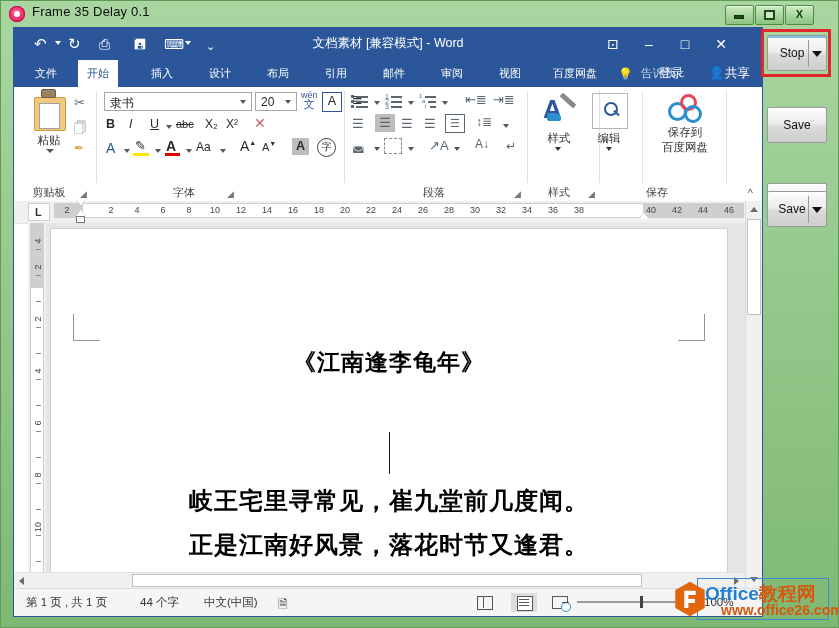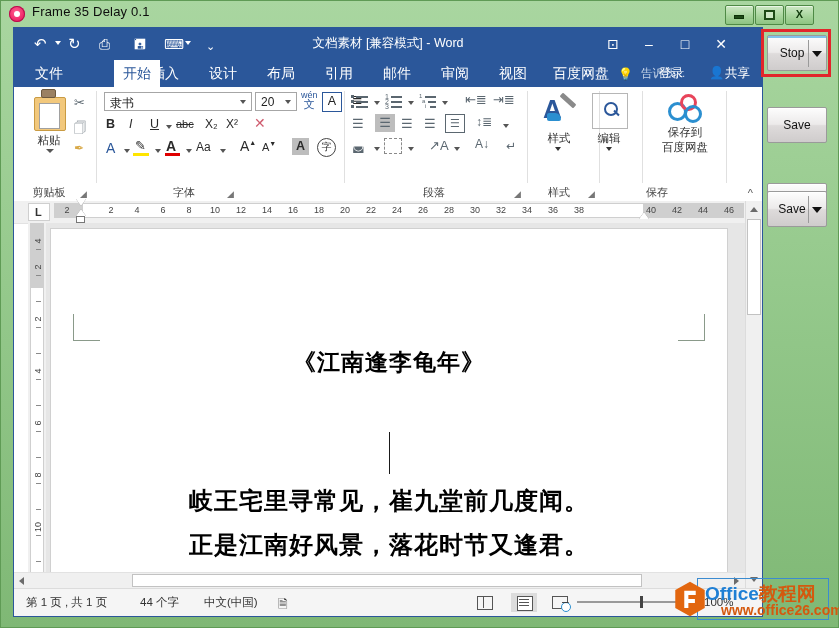--- a/index.html
+++ b/index.html
@@ -63,23 +63,23 @@
   }
   .wintool{position:absolute;top:4px;width:36px;height:24px;color:#fff;text-align:center;
     font-size:14px;line-height:24px;}
   #w-ribbondisp{right:131px;}
   #w-min{right:95px;}
   #w-max{right:59px;}
   #w-close{right:23px;}
 
   
   #tabs-row{position:absolute;left:0;top:32px;width:748px;height:27px;background:#2b579a;}
-  .tab{position:absolute;top:0;height:27px;line-height:27px;color:#fff;font-size:14px;
+  .tab{position:absolute;top:0;height:27px;line-height:27px;color:#fff;font-size:11px;
        padding:0 9px;white-space:nowrap;}
-  .tab.active{background:#fff;color:#2b579a;font-weight:normal;margin-left:36px;}
+  .tab.active{background:#fff;color:#2b579a;font-weight:normal;}
   #tab-tellme{color:#c6d4e8;font-size:11.5px;}
   #bulb-icon{position:absolute;color:#dde6f3;font-size:12px;}
   #share-btn{position:absolute;right:6px;top:0;height:27px;line-height:27px;color:#fff;
     font-size:12.5px;padding:0 6px;}
   #login-btn{position:absolute;right:78px;top:0;height:27px;line-height:27px;color:#fff;font-size:12.5px;}
 
   
   #ribbon{position:absolute;left:0;top:59px;width:748px;height:114px;background:#fff;
     border-bottom:1px solid #d4d4d4;}
   #ribbon-inner{position:absolute;left:0;top:0;right:0;bottom:0;}

